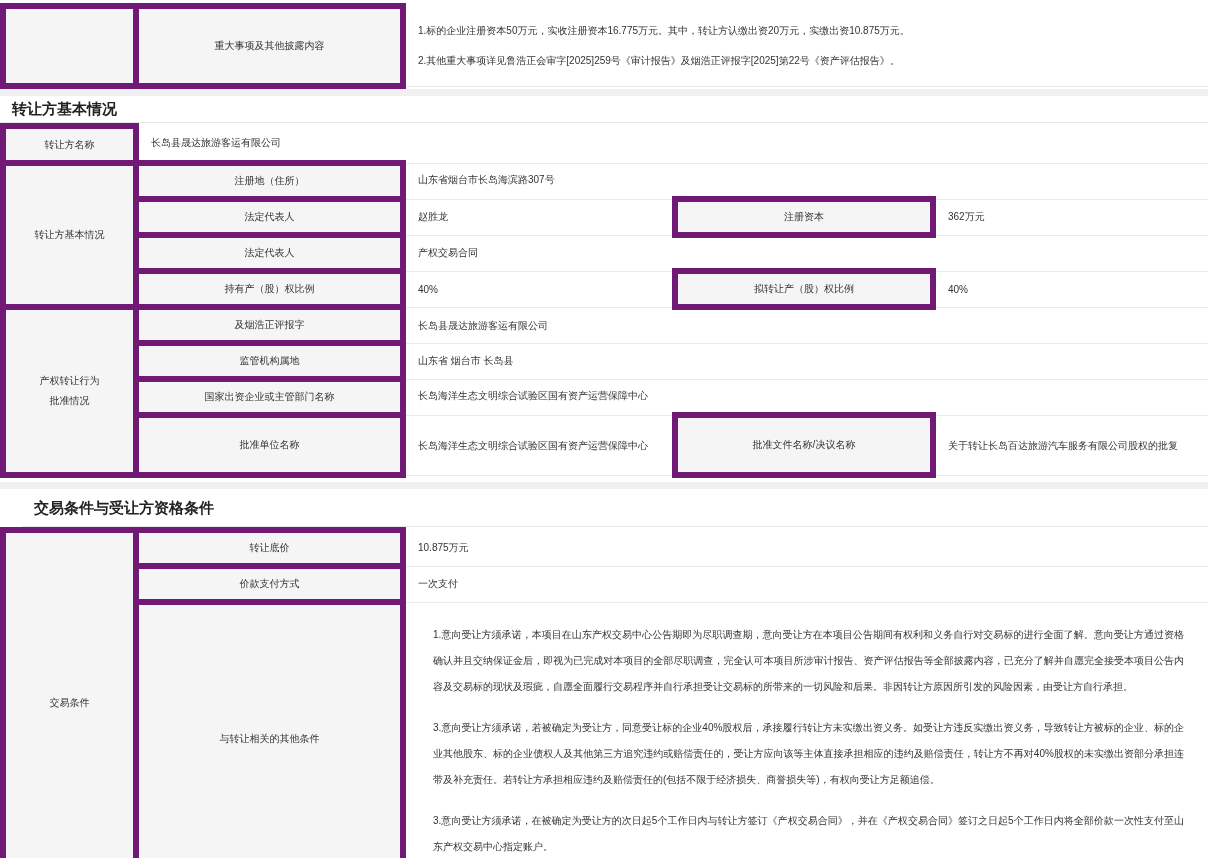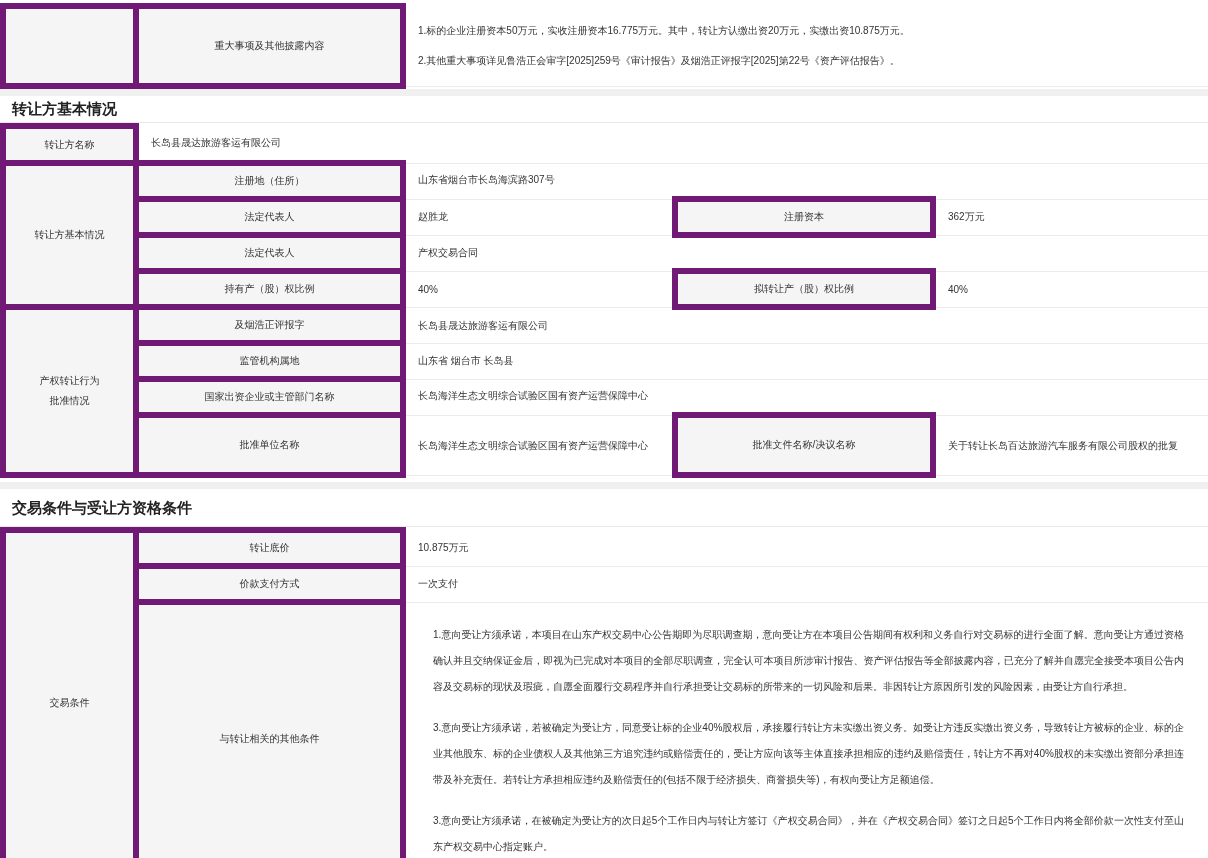--- a/index.html
+++ b/index.html
@@ -20,21 +20,21 @@
     padding:2px 12px;text-align:left;color:#333;
   }
   td.value.twoline{line-height:25px;}
   td.longtext{vertical-align:top;padding:4px 12px 0 12px;}
   .band{height:7px;background:#f0f0f0;}
   .gap4{height:4px;background:#fff;}
   .section-header{
     height:26px;line-height:26px;font-weight:bold;font-size:15px;
     padding-left:12px;color:#222;border-bottom:1px solid #e9e9e9;background:#fff;
   }
-  .section-header.tall{height:37px;line-height:37px;}
+  .section-header.tall{height:37px;line-height:37px;margin-left:22px;}
   .prewrap{white-space:pre-line;line-height:20px;}
   .disclosure-line{line-height:30px;}
   p.cond{margin:15px;line-height:26px;text-align:justify;}
   tr.partial td{height:3px;padding:0;border-bottom:none;}
 </style>
 </head>
 <body>
 
 <div class="top-gap"></div>
 

